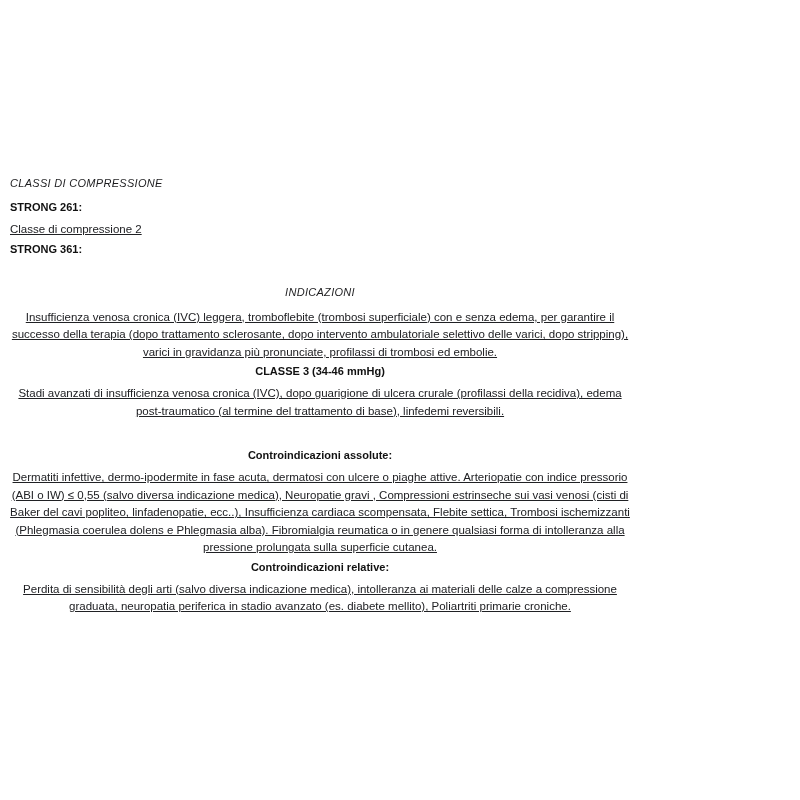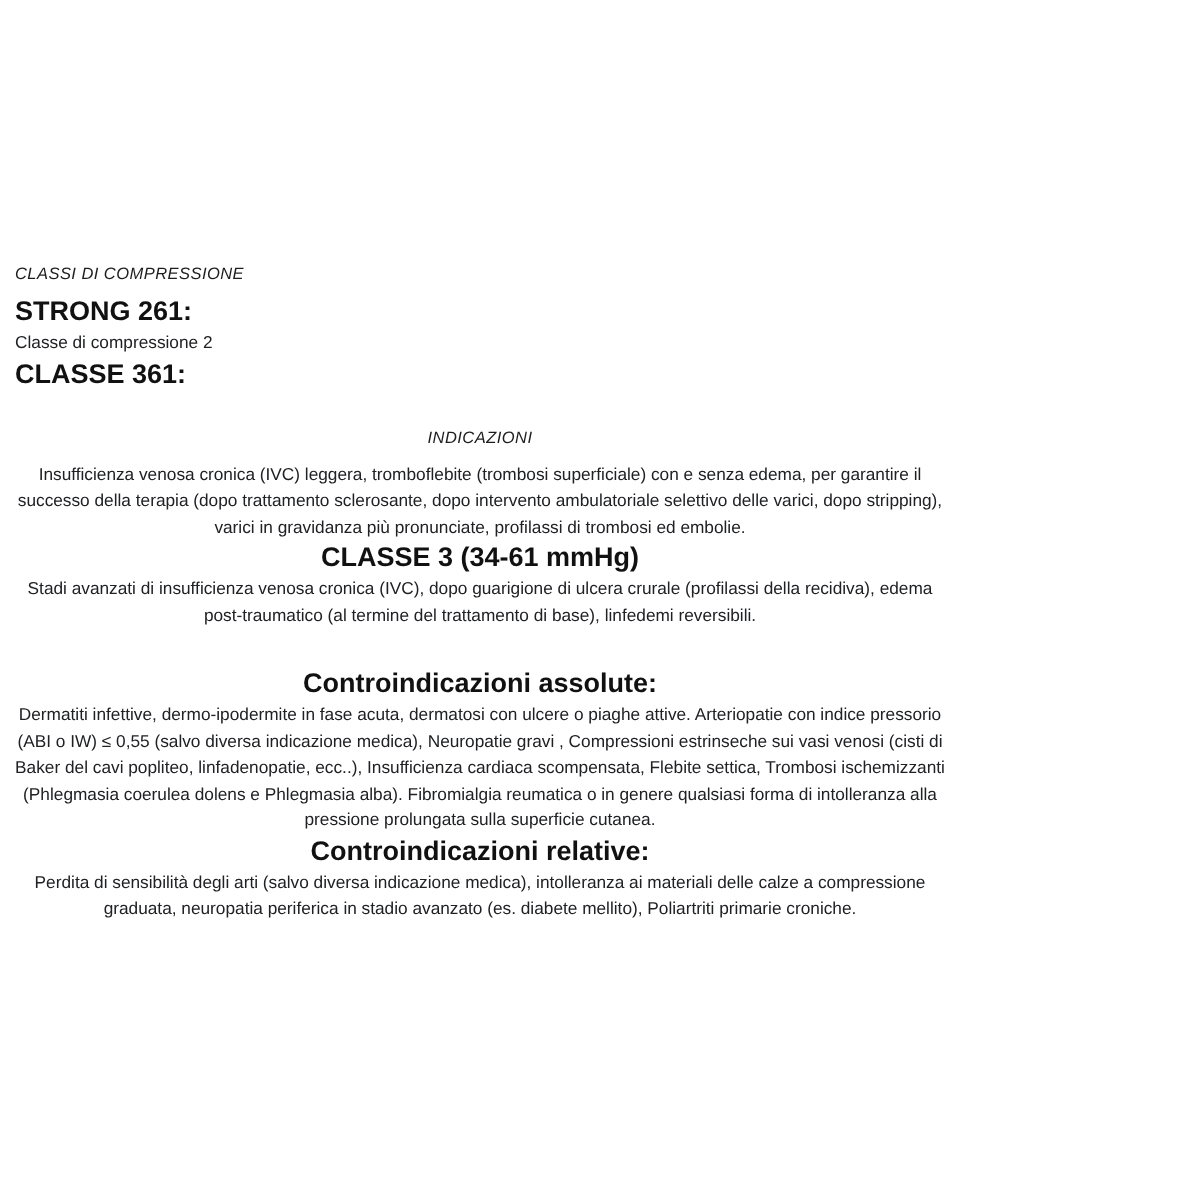--- a/index.html
+++ b/index.html
@@ -29,49 +29,50 @@
     font-style: italic;
     font-weight: 400;
     font-size: 11px;
     line-height: 14px;
     letter-spacing: 0.3px;
     margin: 0 0 10px 0;
     color: #1d1d1f;
   }
   .bold-label {
     font-weight: 700;
-    font-size: 18px;
+    font-size: 11px;
     line-height: 15px;
     margin: 0 0 6px 0;
     color: #111111;
   }
   .para {
     font-weight: 400;
     font-size: 11.5px;
     line-height: 17.5px;
     margin: 0 0 3px 0;
     color: #202124;
+    text-decoration: underline;
   }
 </style>
 </head>
 <body>
 
 <div class="page">
 
   <section class="section">
     <h2 class="section-heading">CLASSI DI COMPRESSIONE</h2>
     <p class="bold-label">STRONG 261:</p>
     <p class="para">Classe di compressione 2</p>
-    <p class="bold-label">CLASSE 361:</p>
+    <p class="bold-label">STRONG 361:</p>
   </section>
 
   <section class="section">
     <h2 class="section-heading">INDICAZIONI</h2>
     <p class="para">Insufficienza venosa cronica (IVC) leggera, tromboflebite (trombosi superficiale) con e senza edema, per garantire il successo della terapia (dopo trattamento sclerosante, dopo intervento ambulatoriale selettivo delle varici, dopo stripping), varici in gravidanza più pronunciate, profilassi di trombosi ed embolie.</p>
-    <p class="bold-label">CLASSE 3 (34-61 mmHg)</p>
+    <p class="bold-label">CLASSE 3 (34-46 mmHg)</p>
     <p class="para">Stadi avanzati di insufficienza venosa cronica (IVC), dopo guarigione di ulcera crurale (profilassi della recidiva), edema post-traumatico (al termine del trattamento di base), linfedemi reversibili.</p>
   </section>
 
   <section class="section">
     <p class="bold-label">Controindicazioni assolute:</p>
     <p class="para">Dermatiti infettive, dermo-ipodermite in fase acuta, dermatosi con ulcere o piaghe attive. Arteriopatie con indice pressorio (ABI o IW) ≤ 0,55 (salvo diversa indicazione medica), Neuropatie gravi , Compressioni estrinseche sui vasi venosi (cisti di Baker del cavi popliteo, linfadenopatie, ecc..), Insufficienza cardiaca scompensata, Flebite settica, Trombosi ischemizzanti (Phlegmasia coerulea dolens e Phlegmasia alba). Fibromialgia reumatica o in genere qualsiasi forma di intolleranza alla pressione prolungata sulla superficie cutanea.</p>
     <p class="bold-label">Controindicazioni relative:</p>
     <p class="para">Perdita di sensibilità degli arti (salvo diversa indicazione medica), intolleranza ai materiali delle calze a compressione graduata, neuropatia periferica in stadio avanzato (es. diabete mellito), Poliartriti primarie croniche.</p>
   </section>
 

